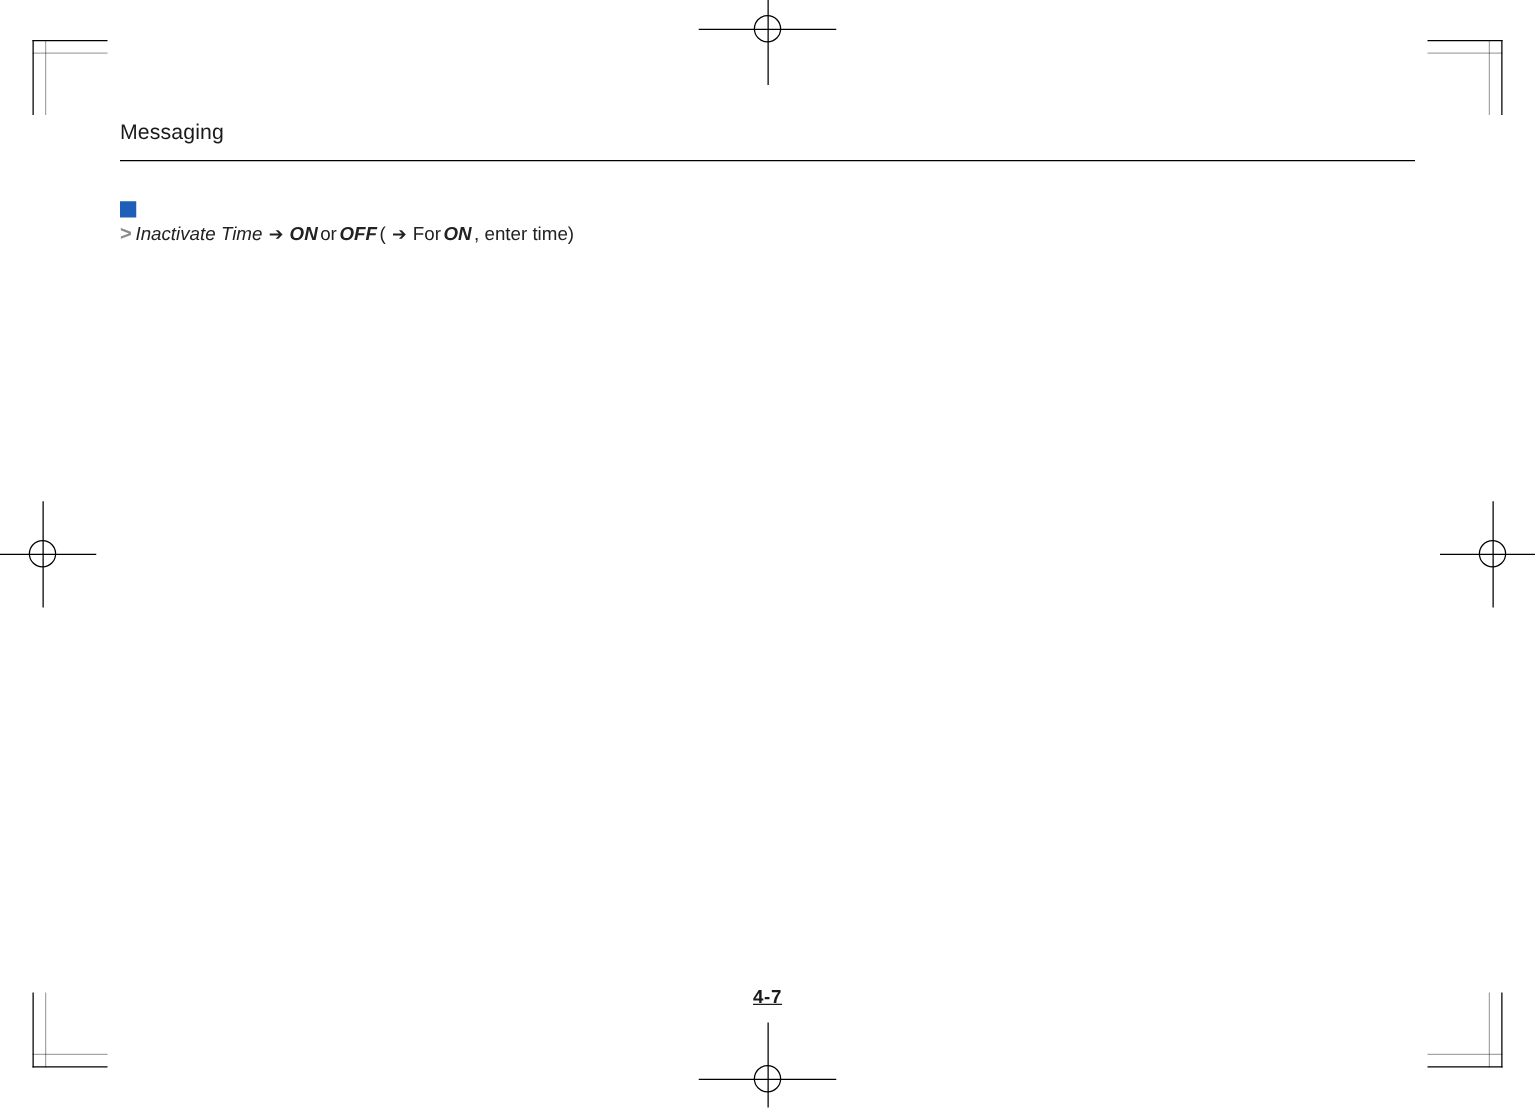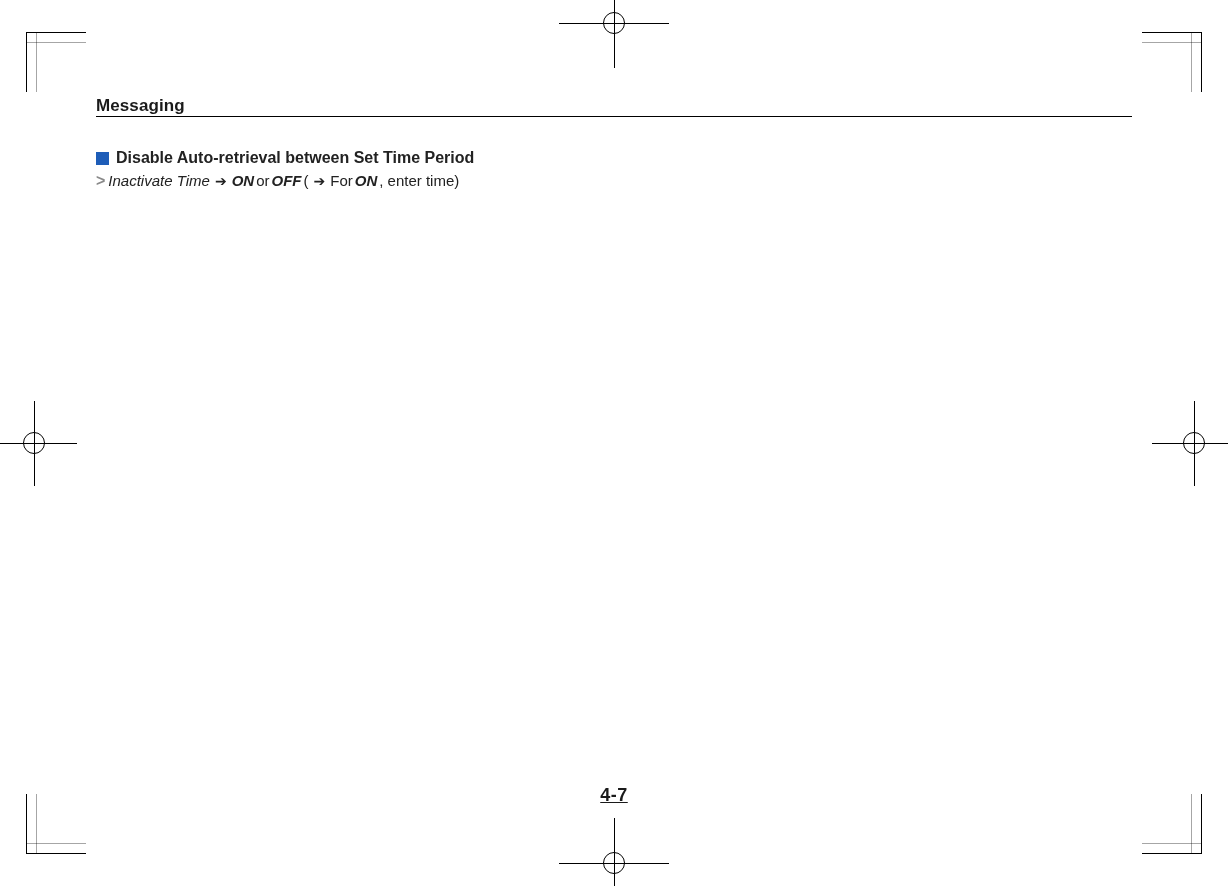--- a/index.html
+++ b/index.html
@@ -70,22 +70,22 @@
     
     .content {
       position: absolute;
       top: 96px;
       left: 96px;
       right: 96px;
     }
 
     .section-header {
       font-size: 17px;
-      font-weight: 700;
-      padding-bottom: 0;
+      font-weight: 400;
+      padding-bottom: 12px;
       border-bottom: 1.5px solid #000;
       letter-spacing: 0.1px;
     }
 
     .entry {
       margin-top: 32px;
     }
 
     .entry-title-row {
       display: flex;
@@ -126,21 +126,21 @@
       display: inline-block;
       padding: 0 3px;
       font-size: 14px;
     }
 
     .page-number {
       position: absolute;
       bottom: 80px;
       left: 50%;
       transform: translateX(-50%);
-      font-size: 18px;
+      font-size: 15px;
       font-weight: 700;
       letter-spacing: 0.5px;
       text-decoration: underline;
     }
   </style>
 </head>
 <body>
 
 <div class="crop-mark crop-tl">
   <div class="h h1"></div>
@@ -187,21 +187,20 @@
     <div class="v"></div>
     <div class="circle"></div>
 </div>
 
 <div class="content">
   <div class="section-header">Messaging</div>
 
   <div class="entry">
     <div class="entry-title-row">
       <span class="bullet-square"></span>
-      <span class="entry-title">Disable Auto-retrieval between Set Time Period</span>
     </div>
 
     <div class="entry-instruction">
       <span class="chevron">&gt;</span>
       <span class="bi">Inactivate Time</span>
       <span class="arrow">➔</span>
       <span class="b">ON</span>
       <span> or </span>
       <span class="b">OFF</span>
       <span> (</span>

